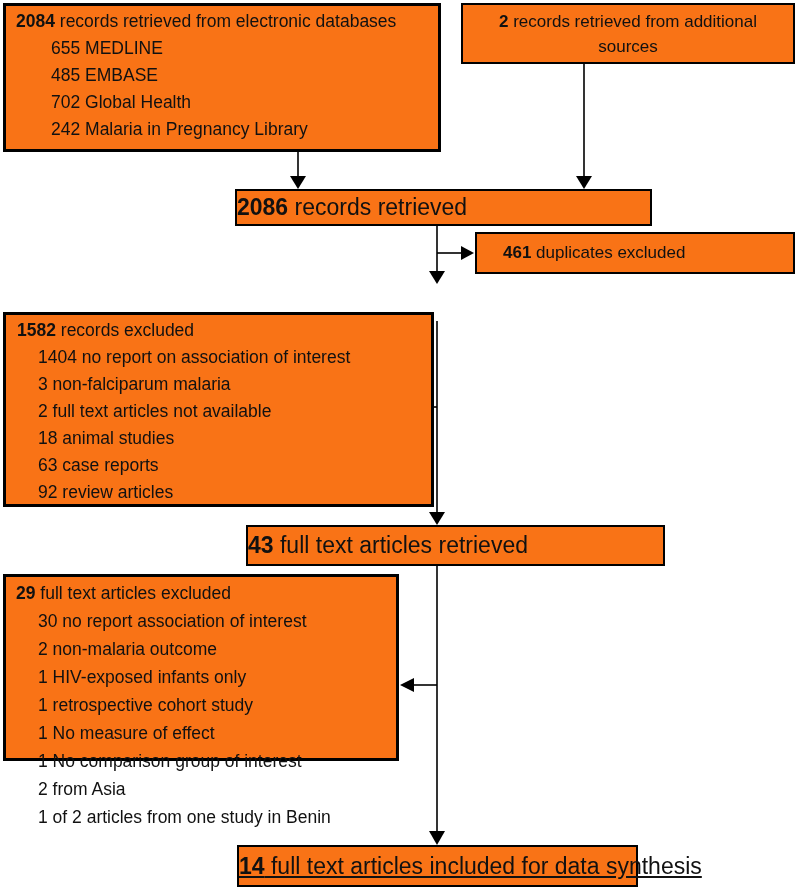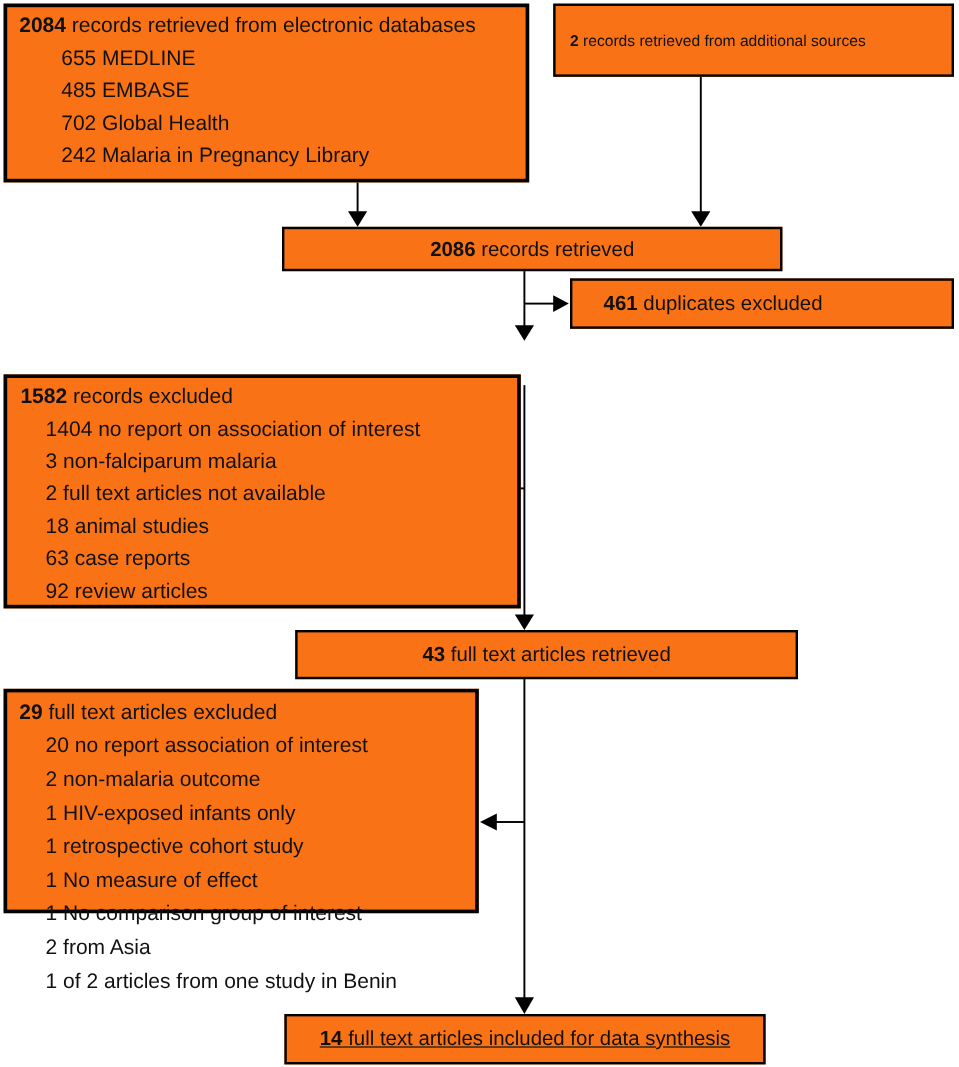--- a/index.html
+++ b/index.html
@@ -21,22 +21,22 @@
     position: absolute;
     box-sizing: border-box;
     background: #f97316;
     border: 2px solid #000000;
     font-size: 17.5px;
   }
   .box.thick { border-width: 3px; }
   .center-box {
     display: flex;
     align-items: center;
-    justify-content: center;
-    font-size: 17px;
+    justify-content: flex-start;
+    font-size: 23px;
     white-space: nowrap;
   }
   .left-box {
     display: flex;
     align-items: center;
     justify-content: flex-start;
     padding-left: 26px;
     font-size: 17px;
     white-space: nowrap;
   }
@@ -47,21 +47,21 @@
   #box-electronic .item { margin-left: 35px; }
   #box-records-excluded { line-height: 27px; padding: 2px 4px 0 11px; }
   #box-records-excluded .item { margin-left: 21px; }
   #box-fulltext-excluded { line-height: 28px; padding: 2px 4px 0 10px; }
   #box-fulltext-excluded .item { margin-left: 22px; }
   #box-additional {
     display: flex;
     align-items: center;
     justify-content: flex-start;
     text-align: center;
-    font-size: 13px;
+    font-size: 17px;
     line-height: 25px;
     padding: 2px 12px;
   }
 </style>
 </head>
 <body>
 
 <div class="canvas">
 
   <svg class="overlay" viewBox="0 0 799 889">
@@ -150,21 +150,21 @@
       <span class="num">43</span>
       <span>full text articles retrieved</span>
     </div>
   </div>
 
   <div id="box-fulltext-excluded" class="box thick list-box" style="left:3px; top:574px; width:396px; height:187px;">
     <div class="head">
       <span class="num">29</span>
       <span>full text articles excluded</span>
     </div>
-    <div class="item">20 no report association of interest</div>
+    <div class="item">30 no report association of interest</div>
     <div class="item">2 non-malaria outcome</div>
     <div class="item">1 HIV-exposed infants only</div>
     <div class="item">1 retrospective cohort study</div>
     <div class="item">1 No measure of effect</div>
     <div class="item">1 No comparison group of interest</div>
     <div class="item">2 from Asia</div>
     <div class="item">1 of 2 articles from one study in Benin</div>
   </div>
 
   <div class="box center-box" style="left:237px; top:845px; width:401px; height:42px;text-decoration:underline;">

